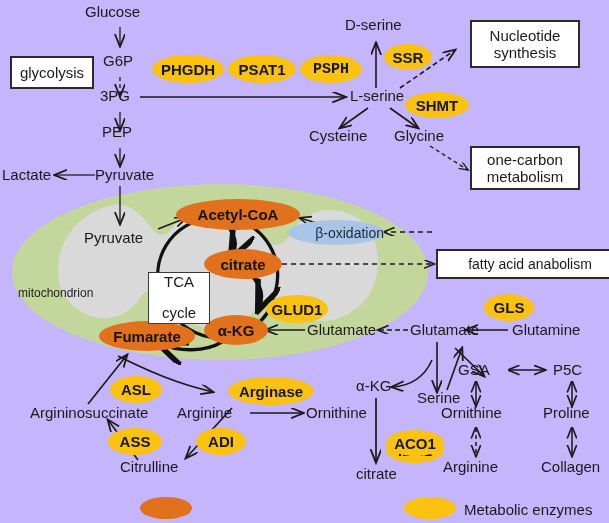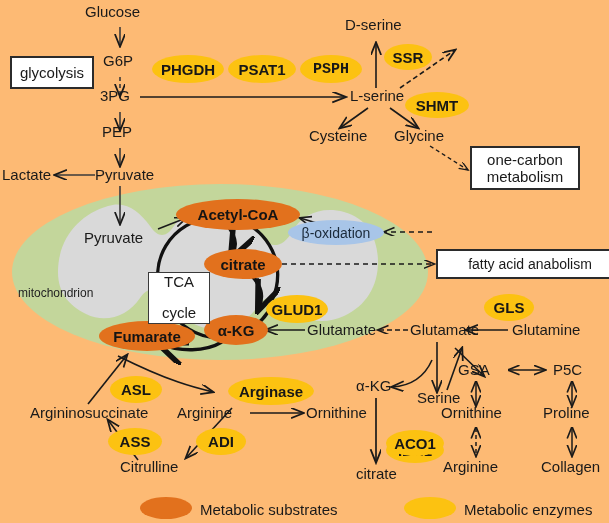--- a/index.html
+++ b/index.html
@@ -1,16 +1,16 @@
 <!DOCTYPE html>
 <html><head>
 <meta charset="utf-8">
 <style>
   html,body{margin:0;padding:0;background:#ffffff;}
-  #stage{position:relative;width:609px;height:523px;background:#fdba74;
+  #stage{position:relative;width:609px;height:523px;background:#c4b5fd;
          font-family:"Liberation Sans","DejaVu Sans",sans-serif;overflow:hidden;}
   #svgroot{position:absolute;left:0;top:0;width:609px;height:523px;}
   .lbl{position:absolute;color:#1a1a1a;white-space:nowrap;line-height:1;}
   .node{font-size:15px;}
   .pill{position:absolute;display:flex;align-items:center;justify-content:center;
         border-radius:50%;white-space:nowrap;line-height:1;}
   .pill-sub{background:#e2711d;color:#141414;font-size:15px;font-weight:700;}
   .pill-enz{background:#fcc211;color:#171717;font-size:15px;font-weight:700;}
   .pill-beta{background:#a8c5e8;color:#1b2a3a;font-size:14px;}
   .box{position:absolute;border:2px solid #2b2b2b;background:#ffffff;
@@ -163,40 +163,43 @@
   <div class="lbl node" style="left:309px;top:128px;">Cysteine</div>
   <div class="lbl node" style="left:394px;top:128px;">Glycine</div>
 
   <div class="pill pill-enz" style="left:384px;top:44px;width:48px;height:26px;">
     <span>SSR</span>
   </div>
   <div class="pill pill-enz" style="left:405px;top:92px;width:64px;height:26px;">
     <span>SHMT</span>
   </div>
 
+  <div class="box" style="left:470px;top:20px;width:110px;height:48px;">
+    <span>Nucleotide synthesis</span>
+  </div>
   <div class="box" style="left:470px;top:146px;width:110px;height:44px;">
     <span>one-carbon metabolism</span>
   </div>
 
   <div class="mitotxt" style="left:18px;top:286px;">mitochondrion</div>
   <div class="lbl node" style="left:84px;top:230px;">Pyruvate</div>
 
   <div class="pill pill-sub" style="left:176px;top:199px;width:124px;height:31px;">
     <span>Acetyl-CoA</span>
   </div>
   <div class="pill pill-sub" style="left:204px;top:249px;width:78px;height:30px;">
     <span>citrate</span>
   </div>
   <div class="pill pill-sub" style="left:204px;top:315px;width:64px;height:30px;">
     <span>α-KG</span>
   </div>
   <div class="pill pill-sub" style="left:99px;top:321px;width:96px;height:30px;">
     <span>Fumarate</span>
   </div>
-  <div class="pill pill-beta" style="left:288px;top:220px;width:96px;height:25px;">
+  <div class="pill pill-beta" style="left:288px;top:220px;width:96px;height:25px;justify-content:flex-end;">
     <span>β-oxidation</span>
   </div>
   <div class="pill pill-enz" style="left:266px;top:295px;width:62px;height:28px;">
     <span>GLUD1</span>
   </div>
   <div class="lbl node" style="left:307px;top:322px;">Glutamate</div>
 
   <div class="tcabox" style="left:148px;top:272px;width:62px;height:52px;">
     <span>TCA</span>
     <span>cycle</span>
@@ -242,17 +245,16 @@
   </div>
 
   <div class="lbl node" style="left:458px;top:362px;">GSA</div>
   <div class="lbl node" style="left:553px;top:362px;">P5C</div>
   <div class="lbl node" style="left:441px;top:405px;">Ornithine</div>
   <div class="lbl node" style="left:543px;top:405px;">Proline</div>
   <div class="lbl node" style="left:443px;top:459px;">Arginine</div>
   <div class="lbl node" style="left:541px;top:459px;">Collagen</div>
 
   <div class="pill pill-sub" style="left:140px;top:497px;width:52px;height:22px;"></div>
-  <div class="legtxt" style="left:200px;top:501px;">Metabolic substrates</div>
   <div class="pill pill-enz" style="left:404px;top:497px;width:52px;height:22px;"></div>
   <div class="legtxt" style="left:464px;top:501px;">Metabolic enzymes</div>
 
 </div>
 
 </body></html>

